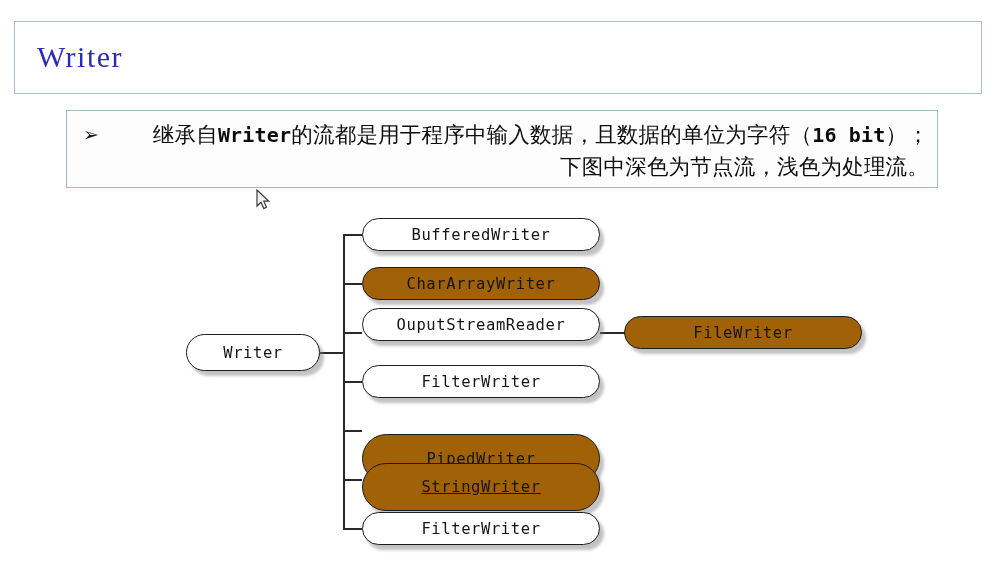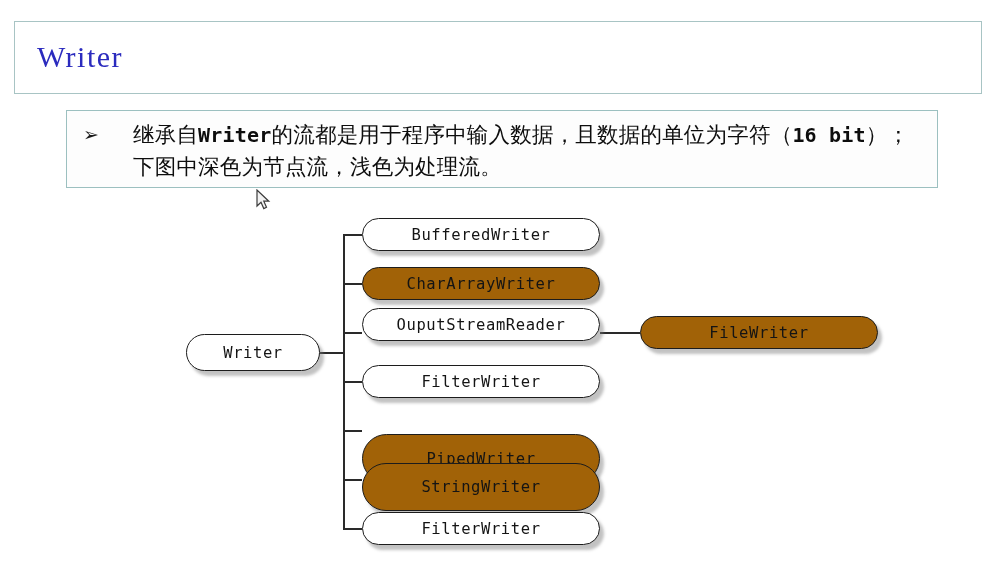--- a/index.html
+++ b/index.html
@@ -70,20 +70,21 @@
     padding-left: 8px;
     box-sizing: border-box;
   }
   #bullet-text {
     flex: 1 1 auto;
     font-family: "DejaVu Serif", "Liberation Serif", serif;
     font-size: 21.5px;
     line-height: 31px;
     color: #0d0d0d;
     letter-spacing: 0.2px;
+    text-align: right;
   }
   #bullet-text .mono {
     font-family: "DejaVu Sans Mono", "Liberation Mono", monospace;
     font-weight: bold;
     font-size: 20px;
   }
 
   
   #diagram {
     position: absolute;
@@ -177,29 +178,29 @@
     </div>
 
     <div class="node light" id="node-c3" style="left:362px; top:365px; width:238px; height:33px;">
       <span>FilterWriter</span>
     </div>
 
     <div class="node shaded" id="node-c4" style="left:362px; top:434px; width:238px; height:49px;">
       <span>PipedWriter</span>
     </div>
 
-    <div class="node shaded" id="node-c5" style="left:362px; top:463px; width:238px; height:48px;">
+    <div class="node shaded" id="node-c5" style="left:362px; top:463px; width:238px; height:48px;text-decoration:underline;">
       <span>StringWriter</span>
     </div>
 
     <div class="node light" id="node-c6" style="left:362px; top:512px; width:238px; height:33px;">
       <span>FilterWriter</span>
     </div>
 
-    <div class="node shaded" id="node-g0" style="left:640px; top:316px; width:238px; height:33px;">
+    <div class="node shaded" id="node-g0" style="left:624px; top:316px; width:238px; height:33px;">
       <span>FileWriter</span>
     </div>
 
   </div>
 
   <svg id="cursor" viewBox="0 0 16 22">
     <polygon points="1,1 1,17 5,13.2 7.8,19.6 10.5,18.3 7.8,12.2 12.8,12.2" fill="#f2f2f2" stroke="#3b3b3b" stroke-width="1.2"></polygon>
   </svg>
 
 </div>

